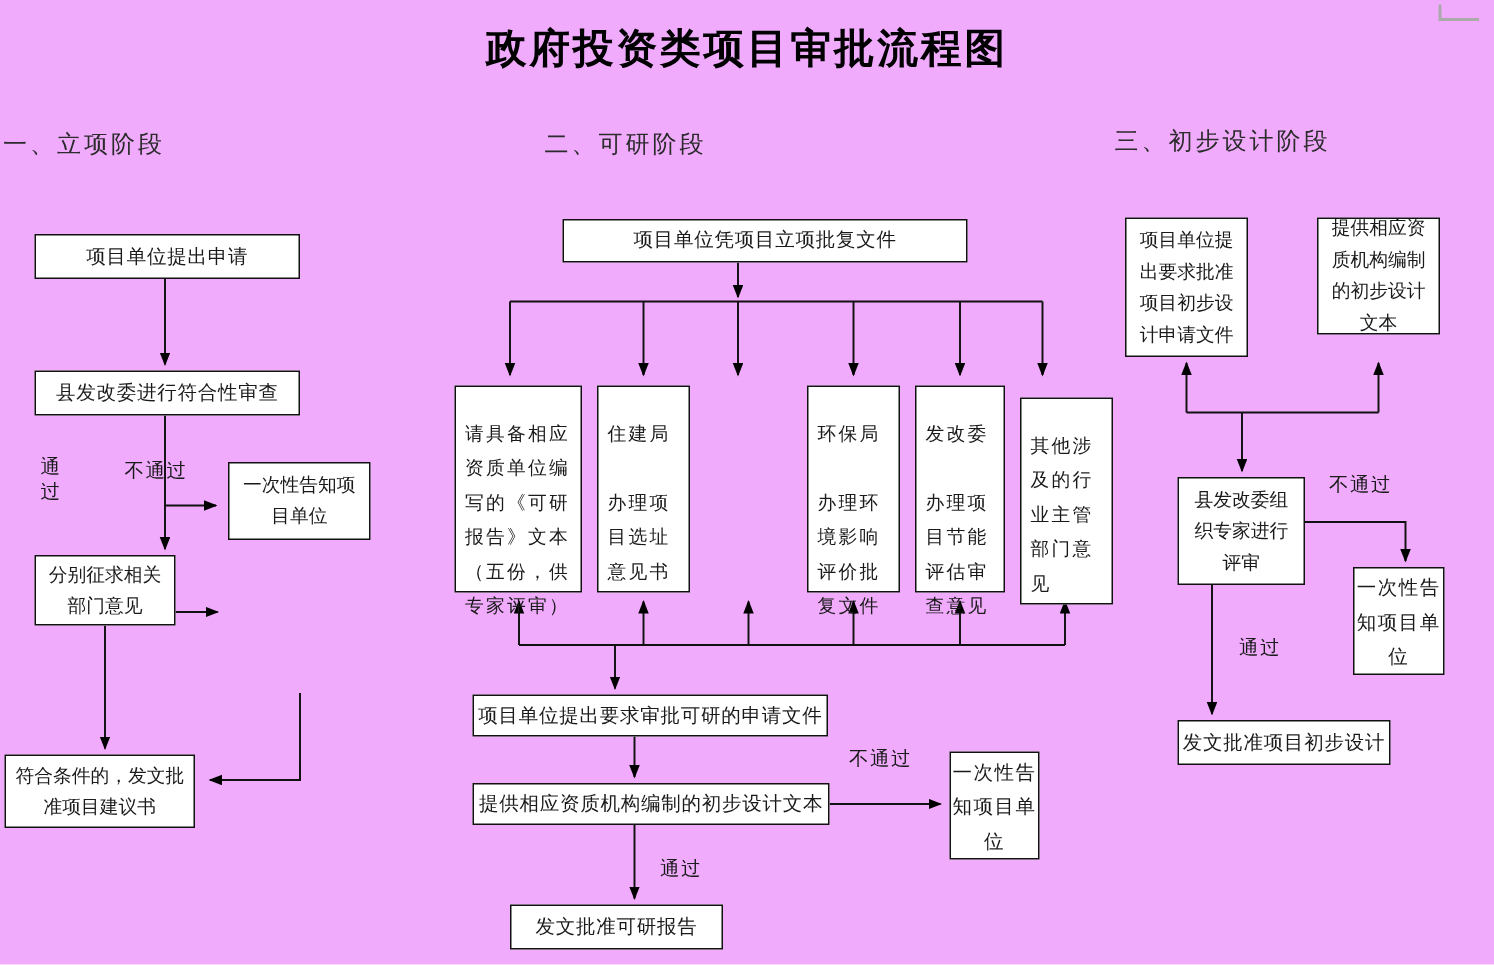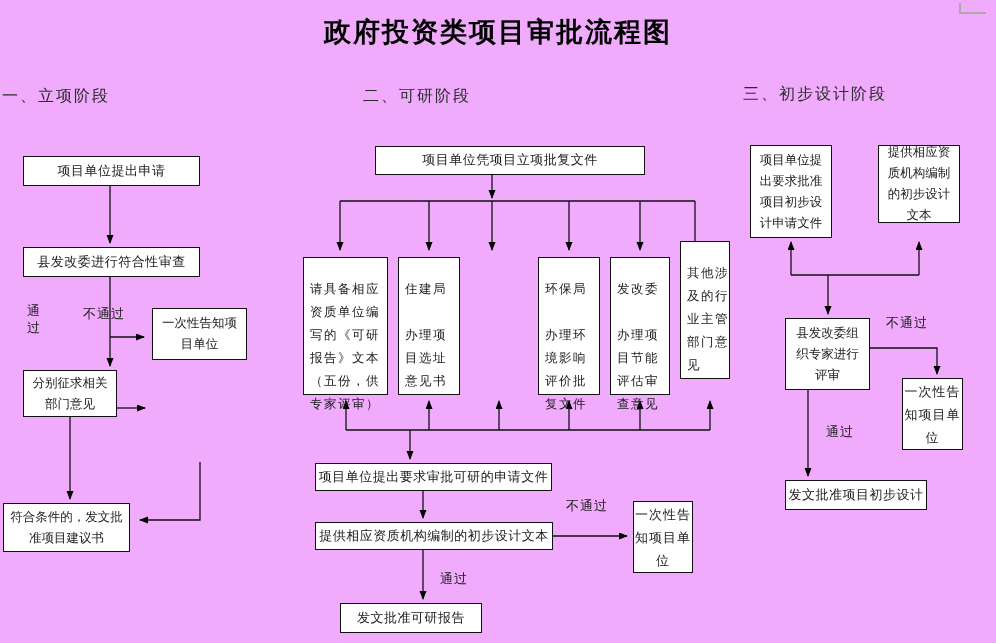--- a/index.html
+++ b/index.html
@@ -106,21 +106,21 @@
   <div class="box tall" style="left:303px;top:257px;width:85px;height:138px">请具备相应资质单位编写的《可研报告》文本（五份，供专家评审）</div>
   <div class="box tall" style="left:398px;top:257px;width:62px;height:138px">住建局
 
 办理项目选址意见书</div>
   <div class="box tall" style="left:538px;top:257px;width:62px;height:138px">环保局
 
 办理环境影响评价批复文件</div>
   <div class="box tall" style="left:610px;top:257px;width:60px;height:138px">发改委
 
 办理项目节能评估审查意见</div>
-  <div class="box tall" style="left:680px;top:241px;width:50px;height:138px">其他涉及的行业主管部门意见</div>
+  <div class="box tall" style="left:680px;top:265px;width:62px;height:138px">其他涉及的行业主管部门意见</div>
   <div class="box" style="left:315px;top:463px;width:237px;height:28px">项目单位提出要求审批可研的申请文件</div>
   <div class="box" style="left:315px;top:522px;width:238px;height:28px">提供相应资质机构编制的初步设计文本</div>
   <div class="box small-notify" style="left:633px;top:501px;width:60px;height:72px">一次性告知项目单位</div>
   <div class="box" style="left:340px;top:603px;width:142px;height:30px">发文批准可研报告</div>
 
   <span class="flow-label" style="left:566px;top:497px">不通过</span>
   <span class="flow-label" style="left:440px;top:570px">通过</span>
 
   <div class="box multiline" style="left:750px;top:145px;width:82px;height:93px;padding:0 5px">项目单位提出要求批准项目初步设计申请文件</div>
   <div class="box multiline" style="left:878px;top:145px;width:82px;height:78px;padding:16px 5px">提供相应资质机构编制的初步设计文本</div>

